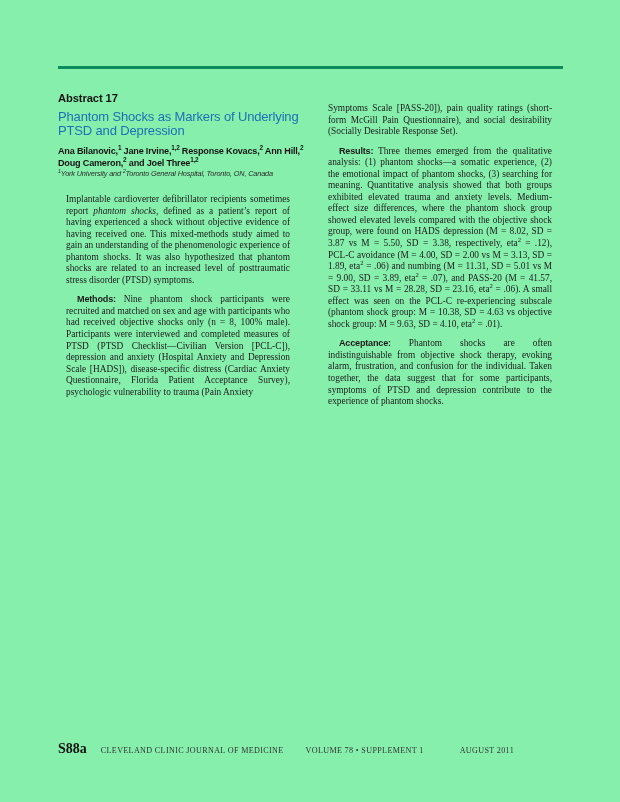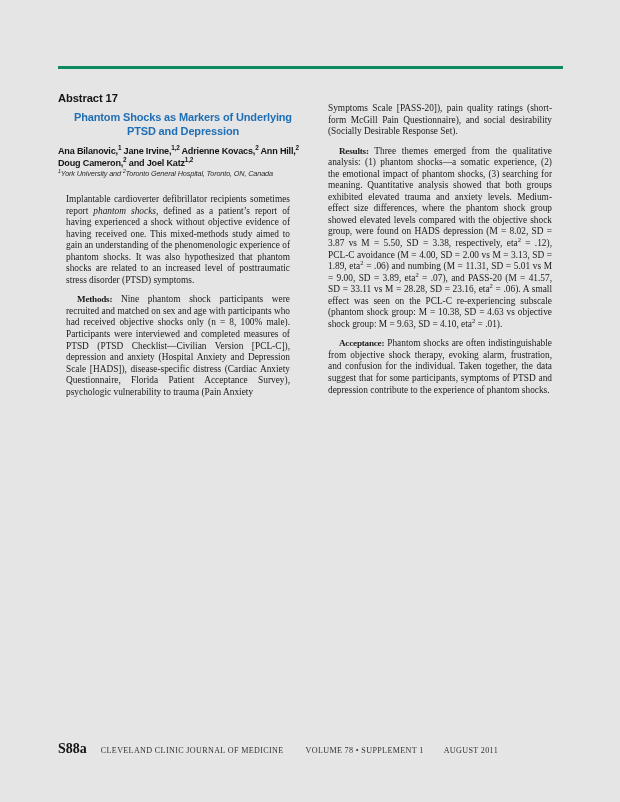--- a/index.html
+++ b/index.html
@@ -14,21 +14,21 @@
     font-family: "Liberation Serif", "DejaVu Serif", serif;
     color: #1a1a1a;
     overflow: hidden;
   }
 
   .page {
     position: absolute;
     left: 0; top: 0;
     width: 620px;
     height: 802px;
-    background: #e5e5e5;
+    background: #86efac;
   }
 
   
   .top-rule {
     position: absolute;
     left: 58px;
     top: 66px;
     width: 505px;
     height: 3px;
     background: #0e8a5f;
@@ -45,26 +45,25 @@
     letter-spacing: -0.1px;
     color: #141414;
   }
 
   .article-title {
     position: absolute;
     left: 58px;
     top: 110px;
     width: 250px;
     font-family: "Liberation Sans", "DejaVu Sans", sans-serif;
-    font-weight: bold;
-    font-size: 11px;
+    font-weight: normal;
+    font-size: 13px;
     line-height: 14px;
     color: #1f6fb5;
     letter-spacing: -0.15px;
-    text-align: center;
   }
 
   .authors {
     position: absolute;
     left: 58px;
     top: 146px;
     width: 252px;
     font-family: "Liberation Sans", "DejaVu Sans", sans-serif;
     font-weight: bold;
     font-size: 9.1px;
@@ -103,21 +102,21 @@
   .col-left  { left: 58px; }
   .col-right { left: 320px; top: 95px; }
 
   .col p {
     margin: 8px;
     text-indent: 0;
   }
   .col p + p { text-indent: 11px; }
 
   .lead {
-    font-family: Liberation Serif, serif;
+    font-family: Liberation Sans, sans-serif;
     font-weight: bold;
     font-size: 9.1px;
     letter-spacing: -0.2px;
   }
 
   i, .ital { font-style: italic; }
 
   sup.sq { font-size: 6.6px; vertical-align: super; line-height: 0; }
 
   
@@ -136,21 +135,21 @@
     font-size: 14px;
     color: #141414;
     margin-right: 14px;
   }
   .footer .jname {
     letter-spacing: 0.35px;
     margin-right: 22px;
   }
   .footer .vol {
     letter-spacing: 0.35px;
-    margin-right: 20px;
+    margin-right: 36px;
   }
   .footer .date {
     letter-spacing: 0.35px;
     text-align: right;
   }
 </style>
 </head>
 <body>
 
 <div class="page">
@@ -158,22 +157,22 @@
   <div class="top-rule"></div>
 
   <div class="abstract-number">Abstract 17</div>
 
   <div class="article-title">
     <span>Phantom Shocks as Markers of Underlying</span><br>
     <span>PTSD and Depression</span>
   </div>
 
   <div class="authors">
-    <span>Ana Bilanovic,</span><sup>1</sup><span> Jane Irvine,</span><sup>1,2</sup><span> Adrienne Kovacs,</span><sup>2</sup><span> Ann Hill,</span><sup>2</sup><br>
-    <span>Doug Cameron,</span><sup>2</sup><span> and Joel Katz</span><sup>1,2</sup>
+    <span>Ana Bilanovic,</span><sup>1</sup><span> Jane Irvine,</span><sup>1,2</sup><span> Response Kovacs,</span><sup>2</sup><span> Ann Hill,</span><sup>2</sup><br>
+    <span>Doug Cameron,</span><sup>2</sup><span> and Joel Three</span><sup>1,2</sup>
   </div>
 
   <div class="affiliation"><sup>1</sup><span>York University and </span><sup>2</sup><span>Toronto General Hospital, Toronto, ON, Canada</span></div>
 
   <div class="col col-left">
     <p><span>Implantable cardioverter defibrillator recipients sometimes report </span><i>phantom shocks</i><span>, defined as a patient’s report of having experienced a shock without objective evidence of having received one. This mixed-methods study aimed to gain an understanding of the phenomenologic experience of phantom shocks. It was also hypothesized that phantom shocks are related to an increased level of posttraumatic stress disorder (PTSD) symptoms.</span></p>
     <p><span class="lead">Methods:</span><span> Nine phantom shock participants were recruited and matched on sex and age with participants who had received objective shocks only (n = 8, 100% male). Participants were interviewed and completed measures of PTSD (PTSD Checklist—Civilian Version [PCL-C]), depression and anxiety (Hospital Anxiety and Depression Scale [HADS]), disease-specific distress (Cardiac Anxiety Questionnaire, Florida Patient Acceptance Survey), psychologic vulnerability to trauma (Pain Anxiety</span></p>
   </div>
 
   <div class="col col-right">

